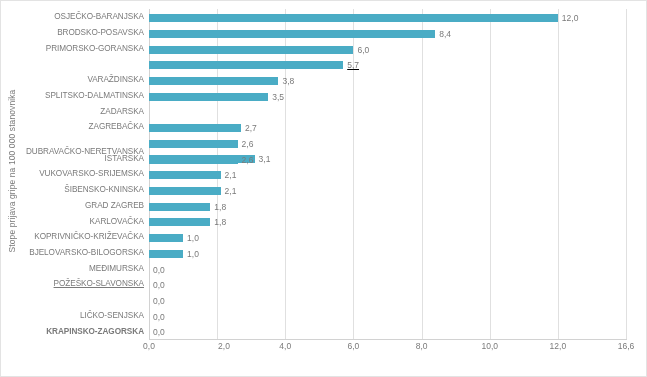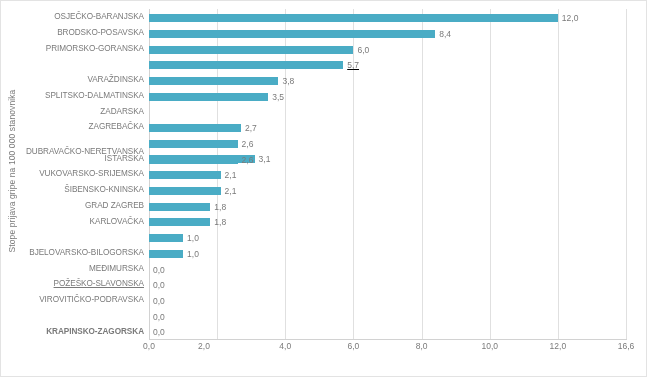--- a/index.html
+++ b/index.html
@@ -161,24 +161,25 @@
       <div class="cat-label" style="top: 62.8571px; height: 15.7143px; color: rgb(122, 122, 122);">VARAŽDINSKA</div>
       <div class="cat-label" style="top: 78.5714px; height: 15.7143px; color: rgb(122, 122, 122);">SPLITSKO-DALMATINSKA</div>
       <div class="cat-label" style="top: 94.2857px; height: 15.7143px; color: rgb(122, 122, 122);">ZADARSKA</div>
       <div class="cat-label" style="top: 110px; height: 15.7143px; color: rgb(122, 122, 122);">ZAGREBAČKA</div>
       <div class="cat-label" style="top: 135px; height: 15.7143px; color: rgb(122, 122, 122);">DUBRAVAČKO-NERETVANSKA</div>
       <div class="cat-label" style="top: 141.429px; height: 15.7143px; color: rgb(122, 122, 122);">ISTARSKA</div>
       <div class="cat-label" style="top: 157.143px; height: 15.7143px; color: rgb(122, 122, 122);">VUKOVARSKO-SRIJEMSKA</div>
       <div class="cat-label" style="top: 172.857px; height: 15.7143px; color: rgb(122, 122, 122);">ŠIBENSKO-KNINSKA</div>
       <div class="cat-label" style="top: 188.571px; height: 15.7143px; color: rgb(122, 122, 122);">GRAD ZAGREB</div>
       <div class="cat-label" style="top: 204.286px; height: 15.7143px; color: rgb(122, 122, 122);">KARLOVAČKA</div>
+      <div class="cat-label" style="top: 220px; height: 15.7143px; color: rgb(122, 122, 122);">KOPRIVNIČKO-KRIŽEVAČKA</div>
       <div class="cat-label" style="top: 235.714px; height: 15.7143px; color: rgb(122, 122, 122);">BJELOVARSKO-BILOGORSKA</div>
       <div class="cat-label" style="top: 251.429px; height: 15.7143px; color: rgb(122, 122, 122);">MEĐIMURSKA</div>
       <div class="cat-label" style="top: 267.143px; height: 15.7143px; color: rgb(122, 122, 122); text-decoration: underline;">POŽEŠKO-SLAVONSKA</div>
-      <div class="cat-label" style="top: 282.857px; height: 15.7143px; color: rgb(122, 122, 122);">VIROVITIČKO-PODRAVSKA</div>
+      <div class="cat-label" style="top: 298.571px; height: 15.7143px; color: rgb(122, 122, 122);">LIČKO-SENJSKA</div>
       <div class="cat-label" style="top: 314.286px; height: 15.7143px; color: rgb(122, 122, 122); font-weight: bold;">KRAPINSKO-ZAGORSKA</div>
     </div>
 
   <div id="plot-area">
     <div id="gridlines">
         <div class="gridline axis-zero" style="left: 0px;"></div>
         <div class="gridline" style="left: 68.1429px;"></div>
         <div class="gridline" style="left: 136.286px;"></div>
         <div class="gridline" style="left: 204.429px;"></div>
         <div class="gridline" style="left: 272.571px;"></div>
@@ -270,21 +271,21 @@
         <div class="row" style="top: 314.286px;">
           <div class="bar" style="width: 0px; background: rgb(74, 172, 197);"></div>
           <div class="bar-value" style="color: rgb(122, 122, 122);">0,0</div>
         </div>
       </div>
   </div>
 
   <div id="x-axis-line"></div>
   <div id="x-ticks">
       <div class="x-tick" style="left: 0px; color: rgb(122, 122, 122);">0,0</div>
-      <div class="x-tick" style="left: 55px; color: rgb(122, 122, 122);">2,0</div>
+      <div class="x-tick" style="left: 75px; color: rgb(122, 122, 122);">2,0</div>
       <div class="x-tick" style="left: 136.286px; color: rgb(122, 122, 122);">4,0</div>
       <div class="x-tick" style="left: 204.429px; color: rgb(122, 122, 122);">6,0</div>
       <div class="x-tick" style="left: 272.571px; color: rgb(122, 122, 122);">8,0</div>
       <div class="x-tick" style="left: 340.714px; color: rgb(122, 122, 122);">10,0</div>
       <div class="x-tick" style="left: 408.857px; color: rgb(122, 122, 122);">12,0</div>
       <div class="x-tick" style="left: 477px; color: rgb(122, 122, 122);">16,6</div>
     </div>
 
 </div>
 

